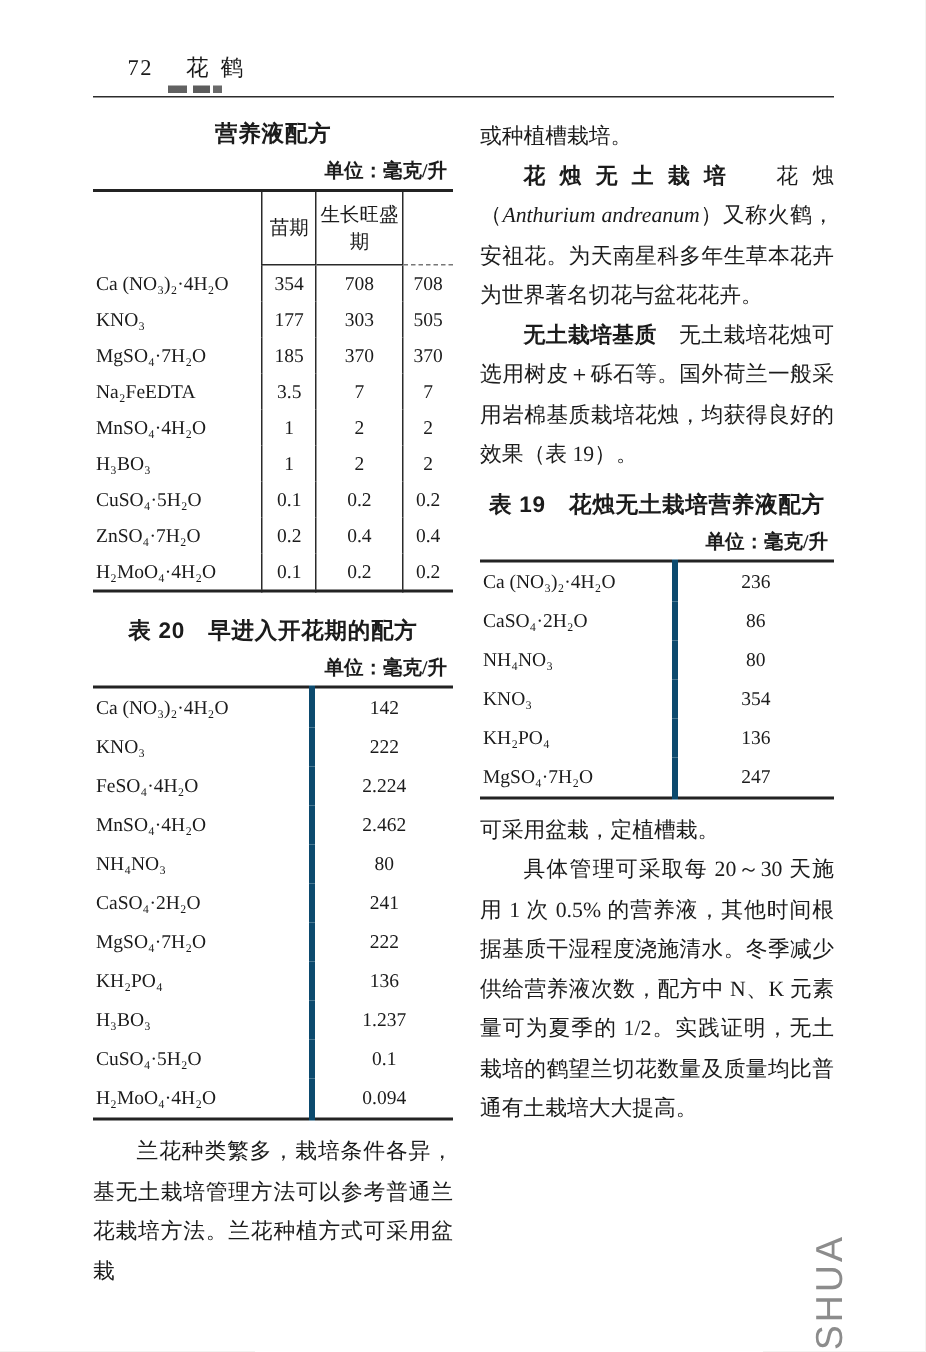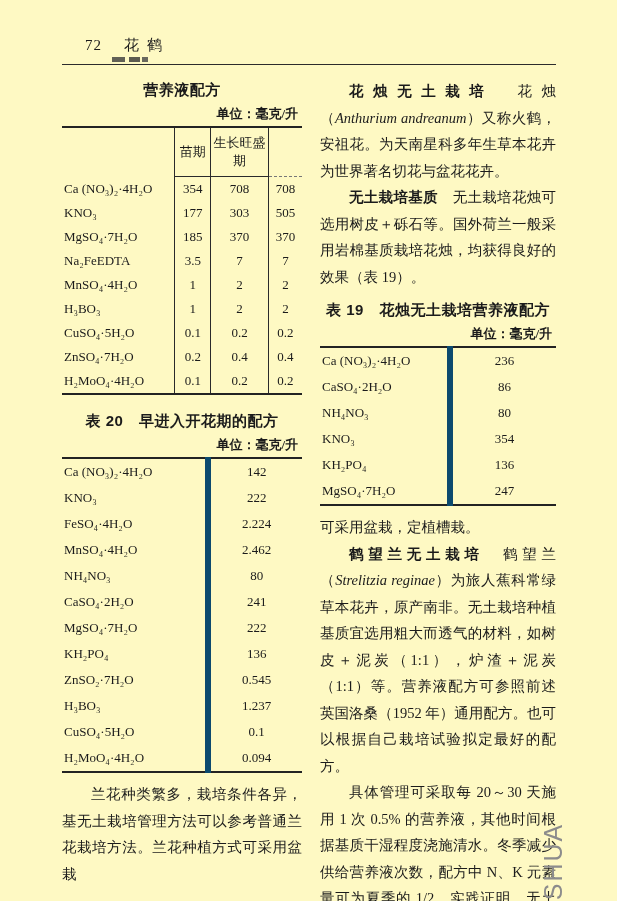--- a/index.html
+++ b/index.html
@@ -1,18 +1,18 @@
 <!DOCTYPE html>
 <html><head>
 <meta charset="utf-8">
 <style>
   html,body{margin:0;padding:0;background:#e9e9e7;}
   .page{
     position:relative;width:617px;height:901px;margin:0 auto;
-    background:#fef9c3;overflow:hidden;
+    background:#ffffff;overflow:hidden;
     font-family:"Liberation Serif","DejaVu Serif",serif;
     color:#1b1b1b;
   }
   
   .pagehead{position:absolute;top:36px;left:85px;font-size:15px;letter-spacing:1px;}
   .pagehead .pnum{margin-right:22px;}
   .pagehead .btitle{letter-spacing:8px;}
   .head-rule{position:absolute;top:64px;left:62px;width:494px;border-top:1.6px solid #2c2c2c;}
   .smudge{position:absolute;top:57px;left:112px;width:36px;height:5px;
     background:linear-gradient(90deg,#3a3a3a 0 36%,transparent 36% 46%,#333 46% 78%,transparent 78% 84%,#444 84% 100%);
@@ -33,21 +33,21 @@
   .tbl .val{text-align:center;}
   
   .t17 col.c0{width:47%}.t17 col.c1{width:15%}.t17 col.c2{width:24%}.t17 col.c3{width:14%}
   .t17 th{font-weight:normal;font-size:13px;padding:6px 0;text-align:center;}
   .t17 th.hb{border-bottom:1px solid #2a2a2a;}
   .t17 th.hd{border-bottom:1px dashed #777;}
   .t17 td:nth-child(n+2),.t17 th:nth-child(n+2){border-left:1px solid #2a2a2a;}
   
   .t2 col.c0{width:61%}.t2 col.c1{width:39%}
   .t19 col.c0{width:55%}.t19 col.c1{width:45%}
-  .t2 td:nth-child(2),.t19 td:nth-child(2){border-left:6px solid #0c4a6e;}
+  .t2 td:nth-child(2),.t19 td:nth-child(2){border-left:4px solid #0c4a6e;}
   .t2 td,.t19 td{padding:5px 2px;}
   
   .para{font-size:14.5px;line-height:26.5px;text-align:justify;margin:0;}
   .ind{text-indent:2em;}
   .lead{font-family:"Liberation Sans","DejaVu Sans",sans-serif;font-weight:bold;}
   .lat{font-style:italic;font-family:Liberation Serif, serif;}
   .mt{margin-top:14px;}
   .mt-s{margin-top:8px;}
   
   .watermark{
@@ -185,43 +185,40 @@
             </tr>
             <tr>
               <td class="lbl">MgSO₄·7H₂O</td>
               <td class="val">222</td>
             </tr>
             <tr>
               <td class="lbl">KH₂PO₄</td>
               <td class="val">136</td>
             </tr>
             <tr>
-              <td class="lbl">ZnSO₂·7H₂O</td>
-              <td class="val">0.545</td>
-            </tr>
-            <tr>
               <td class="lbl">H₃BO₃</td>
               <td class="val">1.237</td>
             </tr>
             <tr>
               <td class="lbl">CuSO₄·5H₂O</td>
               <td class="val">0.1</td>
             </tr>
             <tr>
               <td class="lbl">H₂MoO₄·4H₂O</td>
               <td class="val">0.094</td>
             </tr>
           </tbody>
       </table>
 
       <p class="para ind mt-s">兰花种类繁多，栽培条件各异，基无土栽培管理方法可以参考普通兰花栽培方法。兰花种植方式可采用盆栽</p>
     </div>
 
     <div class="col-right">
 
+      <p class="para">或种植槽栽培。</p>
 
       <p class="para ind">
         <span class="lead">花烛无土栽培</span><span>　花烛（</span><span class="lat">Anthurium andreanum</span><span>）又称火鹤，安祖花。为天南星科多年生草本花卉为世界著名切花与盆花花卉。</span>
       </p>
 
       <p class="para ind">
         <span class="lead">无土栽培基质</span><span>　无土栽培花烛可选用树皮＋砾石等。国外荷兰一般采用岩棉基质栽培花烛，均获得良好的效果（表 19）。</span>
       </p>
 
       <div class="tcap mt-s">表 19　花烛无土栽培营养液配方</div>
@@ -255,22 +252,19 @@
             </tr>
             <tr>
               <td class="lbl">MgSO₄·7H₂O</td>
               <td class="val">247</td>
             </tr>
           </tbody>
       </table>
 
       <p class="para mt-s">可采用盆栽，定植槽栽。</p>
 
-      <p class="para ind">
-        <span class="lead">鹤望兰无土栽培</span><span>　鹤望兰（</span><span class="lat">Strelitzia reginae</span><span>）为旅人蕉科常绿草本花卉，原产南非。无土栽培种植基质宜选用粗大而透气的材料，如树皮＋泥炭（1:1），炉渣＋泥炭（1:1）等。营养液配方可参照前述英国洛桑（1952 年）通用配方。也可以根据自己栽培试验拟定最好的配方。</span>
-      </p>
 
       <p class="para ind">具体管理可采取每 20～30 天施用 1 次 0.5% 的营养液，其他时间根据基质干湿程度浇施清水。冬季减少供给营养液次数，配方中 N、K 元素量可为夏季的 1/2。实践证明，无土栽培的鹤望兰切花数量及质量均比普通有土栽培大大提高。</p>
     </div>
   </div>
 
   <div class="watermark">MSHUA</div>
 </div>
 
 </body></html>

